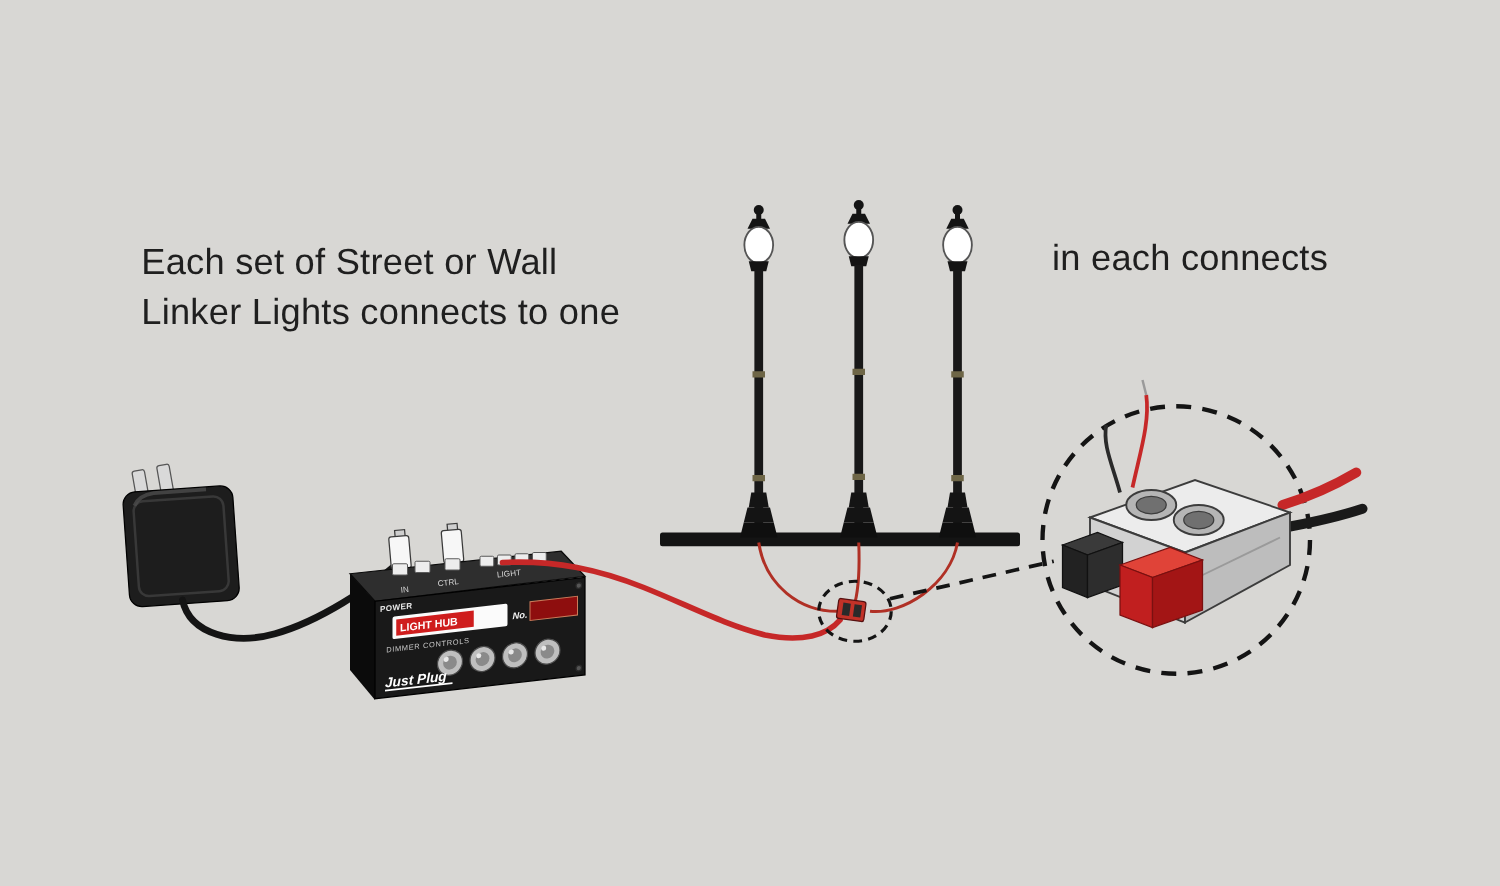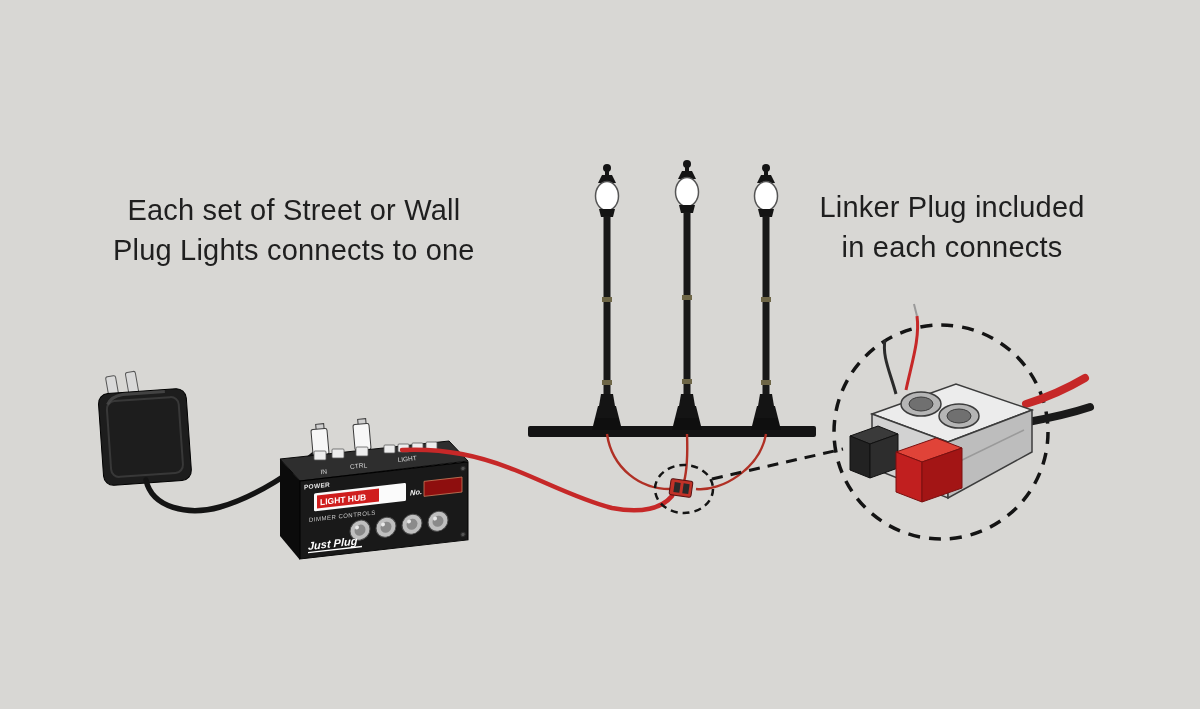--- a/index.html
+++ b/index.html
@@ -1,20 +1,20 @@
 <!DOCTYPE html>
 <html><head>
 <meta charset="utf-8">
 <style>
   html,body{margin:0;padding:0;background:#d8d7d4;}
   .canvas{position:relative;width:1200px;height:709px;background:#d8d7d4;overflow:hidden;
           font-family:"Liberation Sans",sans-serif;}
   .diagram-svg{position:absolute;left:0;top:0;}
   .caption{position:absolute;color:#1f1f1f;font-size:29px;line-height:40px;letter-spacing:.2px;}
-  .caption-left{left:113px;top:190px;text-align:center;}
+  .caption-left{left:113px;top:190px;text-align:left;}
   .caption-right{left:790px;top:187px;width:324px;text-align:center;}
   svg text{font-family:"Liberation Sans",sans-serif;}
 </style>
 </head>
 <body>
 
 <div class="canvas">
 
   <svg class="diagram-svg" width="1200" height="709" viewBox="0 0 1200 709">
 
@@ -190,21 +190,20 @@
       <g>
         <polygon points="896,452 936,438 962,448 922,462" fill="#e04338" stroke="#7a1010"></polygon>
         <polygon points="896,452 922,462 922,502 896,492" fill="#c11f1f" stroke="#7a1010"></polygon>
         <polygon points="922,462 962,448 962,488 922,502" fill="#a31515" stroke="#7a1010"></polygon>
       </g>
     </g>
   </svg>
 
   <div class="caption caption-left">
     <div>Each set of Street or Wall</div>
-    <div>Plug Lights connects to one</div>
+    <div>Linker Lights connects to one</div>
   </div>
 
   <div class="caption caption-right">
-    <div>Linker Plug included</div>
     <div>in each connects</div>
   </div>
 
 </div>
 
 </body></html>

